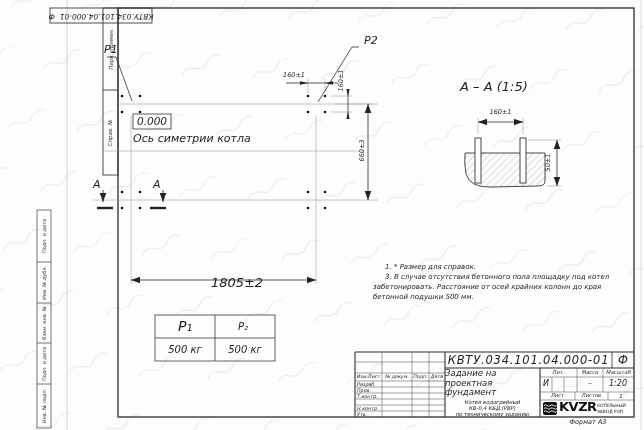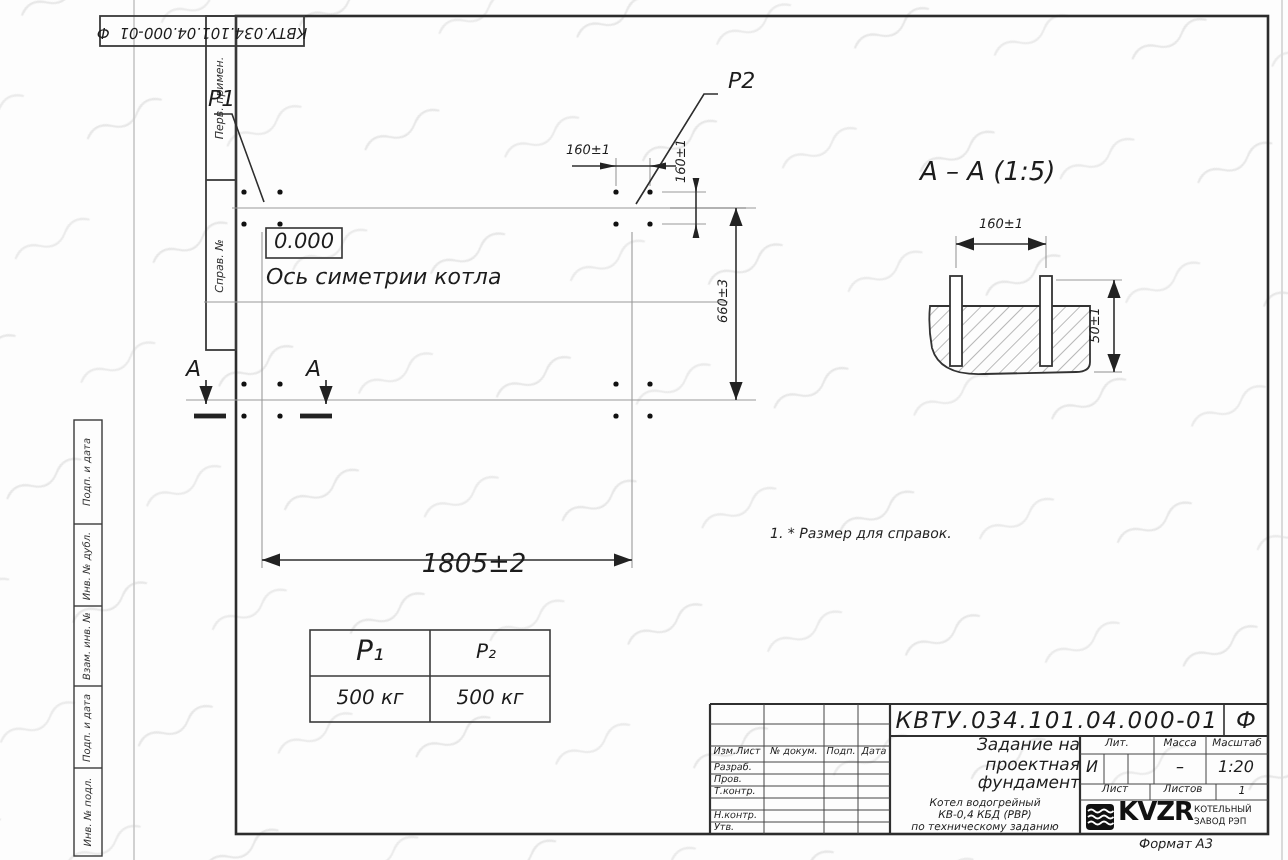--- a/index.html
+++ b/index.html
@@ -200,20 +200,21 @@
 <div class="t c" style="left:207px; top:266px; width:60px; height:10px; font-size:13px;margin-top:12px;">1805±2</div>
 <div class="t" style="left:93px; top:179px; font-size:11px;">А</div>
 <div class="t" style="left:153px; top:179px; font-size:11px;">А</div>
 
 <div class="t" style="left:460px; top:80px; font-size:13px;">А – А (1:5)</div>
 <div class="t c" style="left:478px; top:108px; width:45px; height:9px; font-size:6.5px;">160±1</div>
 <div class="vdim" style="left:533px; top:158px; width:28px; height:9px; font-size:6.5px;">50±1</div>
 
 <div class="notes">
   <div class="note">1. * Размер для справок.</div>
+  <div class="note">3. В случае отсутствия бетонного пола площадку под котел забетонировать. Расстояние от осей крайних колонн до края бетонной подушки 500 мм.</div>
 </div>
 
 <div class="t c" style="left:155px; top:315px; width:60px; height:23px; font-size:14px;">P₁</div>
 <div class="t c" style="left:215px; top:315px; width:56px; height:23px; font-size:10px;">P₂</div>
 <div class="t c" style="left:155px; top:338px; width:60px; height:23px; font-size:10px;">500 кг</div>
 <div class="t c" style="left:215px; top:338px; width:60px; height:23px; font-size:10px;">500 кг</div>
 
 <div class="t c" style="left:447px; top:352px; width:163px; height:16px; font-size:11.5px; letter-spacing:0.8px;">КВТУ.034.101.04.000-01</div>
 <div class="t c" style="left:612px; top:352px; width:22px; height:16px; font-size:11.5px;">Ф</div>
 
@@ -222,21 +223,21 @@
 <div class="t c" style="left:412px; top:373px; width:17px; height:8px; font-size:4.8px;">Подп.</div>
 <div class="t c" style="left:429px; top:373px; width:16px; height:8px; font-size:4.8px;">Дата</div>
 
 <div class="t" style="left:357px; top:381.5px; font-size:4.8px;">Разраб.</div>
 <div class="t" style="left:357px; top:387.5px; font-size:4.8px;">Пров.</div>
 <div class="t" style="left:357px; top:393.5px; font-size:4.8px;">Т.контр.</div>
 <div class="t" style="left:357px; top:399.5px; font-size:4.8px;"></div>
 <div class="t" style="left:357px; top:405.5px; font-size:4.8px;">Н.контр.</div>
 <div class="t" style="left:357px; top:411.5px; font-size:4.8px;">Утв.</div>
 
-<div class="t" style="left:445px; top:369px; width:95px; height:29px; font-size:8.5px; text-align:right; line-height:9.6px; white-space:normal;">
+<div class="t" style="left:445px; top:369px; width:95px; height:29px; font-size:8.5px; text-align:left; line-height:9.6px; white-space:normal;">
   <span style="display:block">Задание на</span>
   <span style="display:block">проектная</span>
   <span style="display:block">фундамент</span>
 </div>
 <div class="t" style="left:445px; top:399px; width:95px; height:18px; font-size:5.3px; text-align:center; line-height:6.1px; white-space:normal;">
   <span style="display:block">Котел водогрейный</span>
   <span style="display:block">КВ-0,4  КБД  (РВР)</span>
   <span style="display:block">по техническому заданию</span>
 </div>
 

